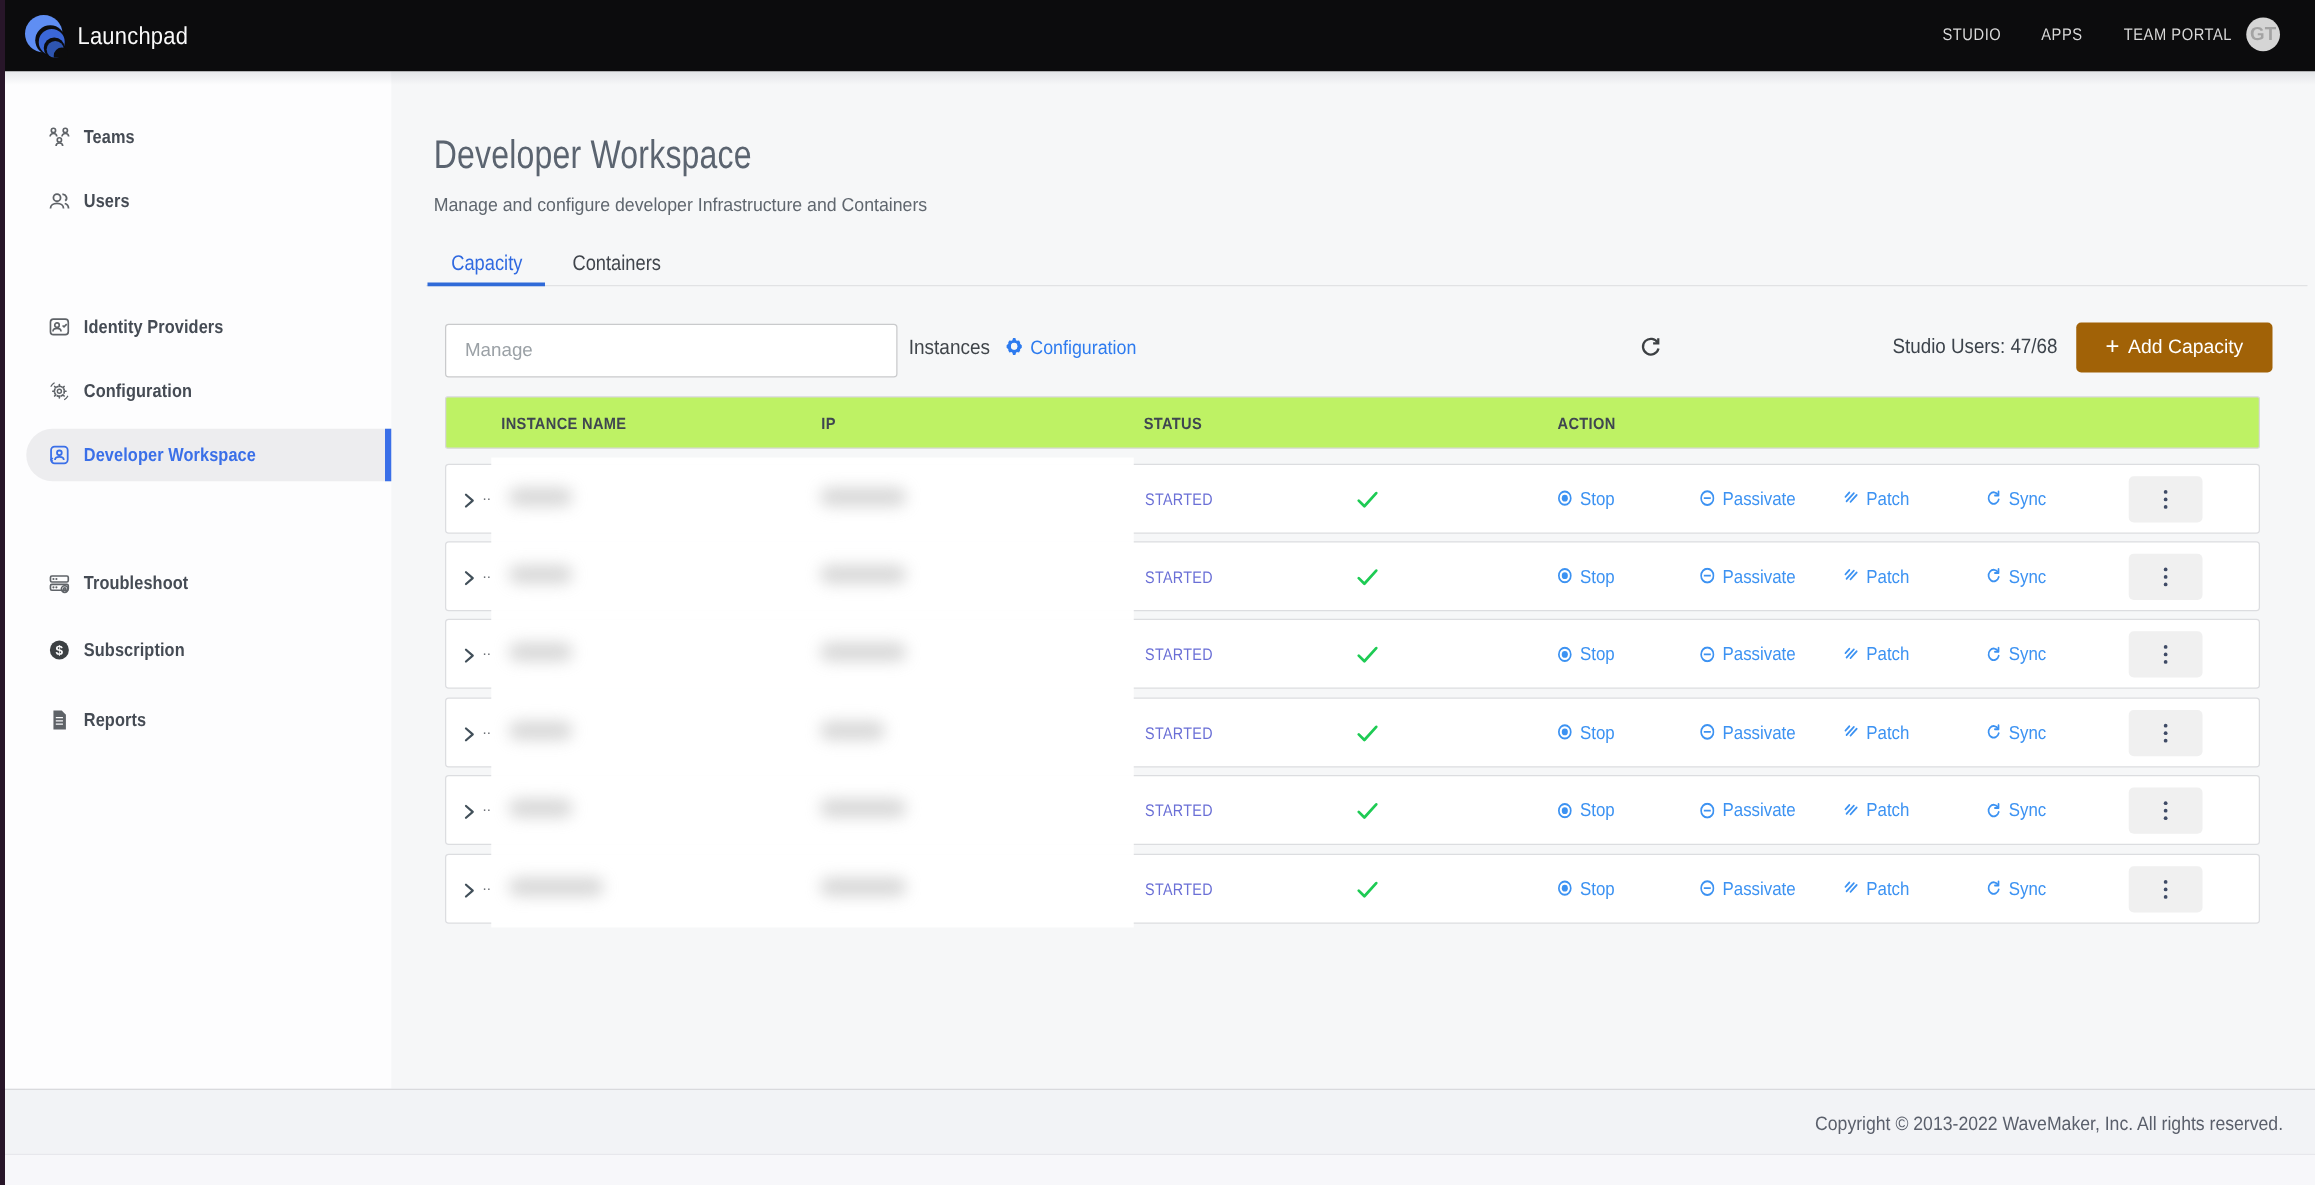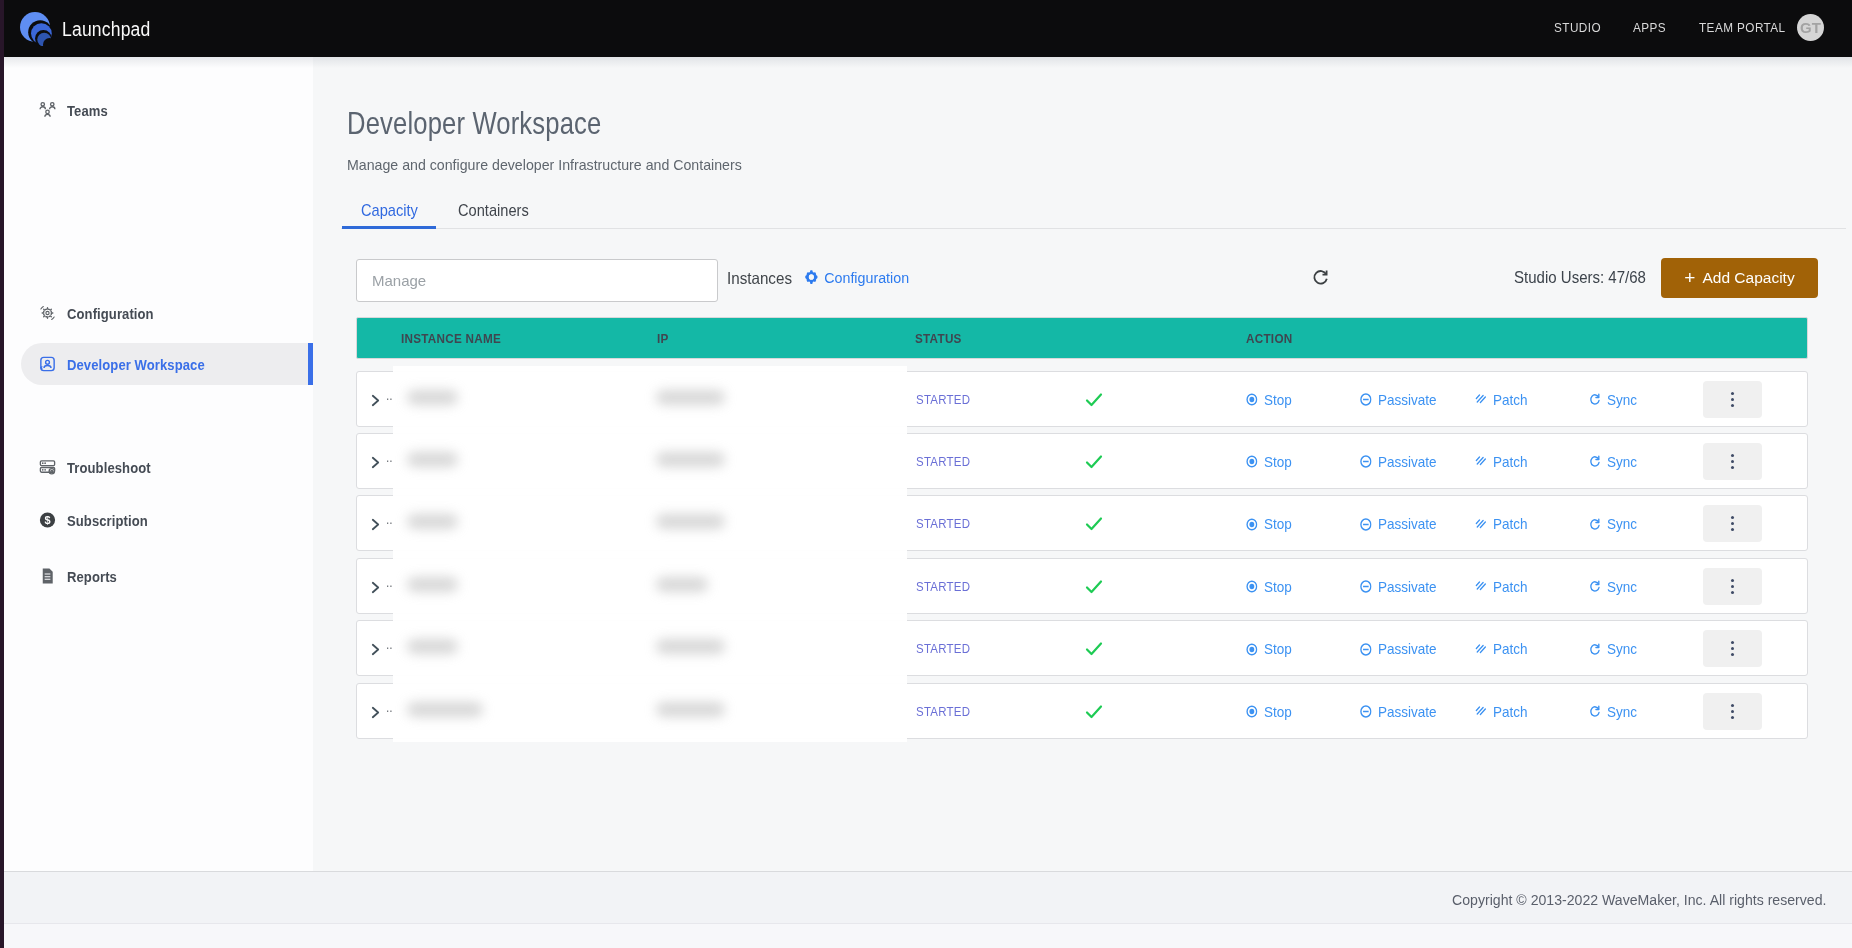--- a/index.html
+++ b/index.html
@@ -24,21 +24,21 @@
 #tabline { position:absolute; left:28px; top:171px; width:1505px; height:1px; background:#e1e2e4; }
 #tabsel { position:absolute; left:28.5px; top:169px; width:94.5px; height:3px; background:#2f6ad8; }
 #search { position:absolute; left:43px; top:202px; width:362px; height:43px; background:#fff; border:1px solid #c9cacc; border-radius:3px; font-size:15px; color:#9ba1a6; line-height:41px; padding-left:15px; }
 #instances { position:absolute; left:414px; top:212px; font-size:16.5px; color:#40454a; transform:scaleX(0.92); transform-origin:left top; }
 #cfg { position:absolute; left:491px; top:212px; font-size:15.5px; color:#2d7bef; transform:scaleX(0.92); transform-origin:left top; white-space:nowrap; }
 #cfg svg { vertical-align:-2px; margin-right:6px; }
 #refresh { position:absolute; left:999px; top:212px; }
 #susers { position:absolute; right:206px; top:211px; font-size:16.5px; color:#3c434b; transform:scaleX(0.91); transform-origin:right top; white-space:nowrap; }
 #addbtn { position:absolute; left:1348px; top:201px; width:157px; height:40px; background:#a16207; border-radius:4px; color:#fff; text-align:center; line-height:40px; font-size:15.5px; }
 #addbtn .plus { font-size:19px; font-weight:400; margin-right:7px; vertical-align:-1px; }
-#thead { position:absolute; left:43px; top:260px; width:1452px; height:42px; background:#14b8a6; border:1px solid #d8d8da; border-radius:2px; }
+#thead { position:absolute; left:43px; top:260px; width:1452px; height:42px; background:#bef264; border:1px solid #d8d8da; border-radius:2px; }
 #thead span { position:absolute; top:13px; font-size:13px; font-weight:bold; color:#3f4650; letter-spacing:0.3px; transform:scaleX(0.9); transform-origin:left top; white-space:nowrap; }
 .row { position:absolute; left:356px; width:1452px; height:56px; background:#fff; border:1px solid #dcdde0; border-radius:3px; z-index:6; }
 .row .chev { position:absolute; left:14px; top:22px; }
 .row .dots2 { position:absolute; left:29px; top:17px; font-size:12px; color:#6b6f75; }
 .row .started { position:absolute; left:559px; top:20px; font-size:13.5px; color:#6a6fd6; letter-spacing:0.3px; transform:scaleX(0.85); transform-origin:left top; }
 .row .check { position:absolute; left:728px; top:20px; }
 .row .act { position:absolute; top:19px; font-size:15px; color:#3c92f2; transform:scaleX(0.90); transform-origin:left top; white-space:nowrap; }
 .row .act svg { vertical-align:-1.5px; margin-right:7px; }
 .row .menubtn { position:absolute; left:1346px; top:9px; width:59px; height:37px; background:#f0f0f0; border-radius:4px; }
 .vdots { position:absolute; left:50%; top:50%; width:3px; height:3px; margin:-1.5px; border-radius:50%; background:#3f4b66; box-shadow:0 -6px 0 #3f4b66, 0 6px 0 #3f4b66; }
@@ -70,20 +70,37 @@
       <svg class="ic" viewBox="0 0 20 20" fill="none" stroke="#5f6368" stroke-width="1.4">
         <circle cx="5" cy="4" r="1.8"></circle>
         <path d="M2.2 9.2c0-1.5 1.2-2.6 2.8-2.6s2.8 1.1 2.8 2.6"></path>
         <circle cx="15" cy="4" r="1.8"></circle>
         <path d="M12.2 9.2c0-1.5 1.2-2.6 2.8-2.6s2.8 1.1 2.8 2.6"></path>
         <circle cx="10" cy="12" r="1.8"></circle>
         <path d="M7.2 17.2c0-1.5 1.2-2.6 2.8-2.6s2.8 1.1 2.8 2.6"></path>
       </svg>
       <span class="lb">Teams</span>
     </div>
+  <div class="mi" style="top:82.5px">
+      <svg class="ic" viewBox="0 0 20 20" fill="none" stroke="#5f6368" stroke-width="1.5">
+        <circle cx="8" cy="7" r="3"></circle>
+        <path d="M2.5 16c0-2.6 2.4-4.3 5.5-4.3s5.5 1.7 5.5 4.3"></path>
+        <path d="M12.5 4.3a3 3 0 0 1 2.4 5.3M14.5 11.9c2 .5 3.2 2 3.2 4.1"></path>
+      </svg>
+      <span class="lb">Users</span>
+    </div>
+  <div class="mi" style="top:184px">
+      <svg class="ic" viewBox="0 0 20 20" fill="none" stroke="#5f6368" stroke-width="1.4">
+        <rect x="2.5" y="3" width="15" height="13" rx="2.5"></rect>
+        <circle cx="8" cy="8" r="1.9"></circle>
+        <path d="M4.6 13.3c0-1.5 1.5-2.5 3.4-2.5s3.4 1 3.4 2.5"></path>
+        <path d="M12.7 8.3l1.2 1.2 2.3-2.4"></path>
+      </svg>
+      <span class="lb">Identity Providers</span>
+    </div>
   <div class="mi" style="top:235px">
       <svg class="ic" viewBox="0 0 20 20" fill="none" stroke="#5f6368">
         <circle cx="10" cy="10" r="1.7" stroke-width="1.2"></circle>
         <circle cx="10" cy="10" r="4.2" stroke-width="1.4" stroke-dasharray="2.2 1.1"></circle>
         <path d="M10 4.4V5.9M10 14.1v1.5M4.4 10H5.9M14.1 10h1.5M6 6l1 1M13 13l1 1M14 6l-1 1M7 13l-1 1" stroke-width="1.4" stroke-linecap="round"></path>
         <path d="M3 5.8A8 8 0 0 1 5.6 3.1M17 14.2a8 8 0 0 1-2.6 2.7" stroke-width="1.1" stroke-linecap="round"></path>
       </svg>
       <span class="lb">Configuration</span>
     </div>
   <div class="mi sel" style="top:286px">

